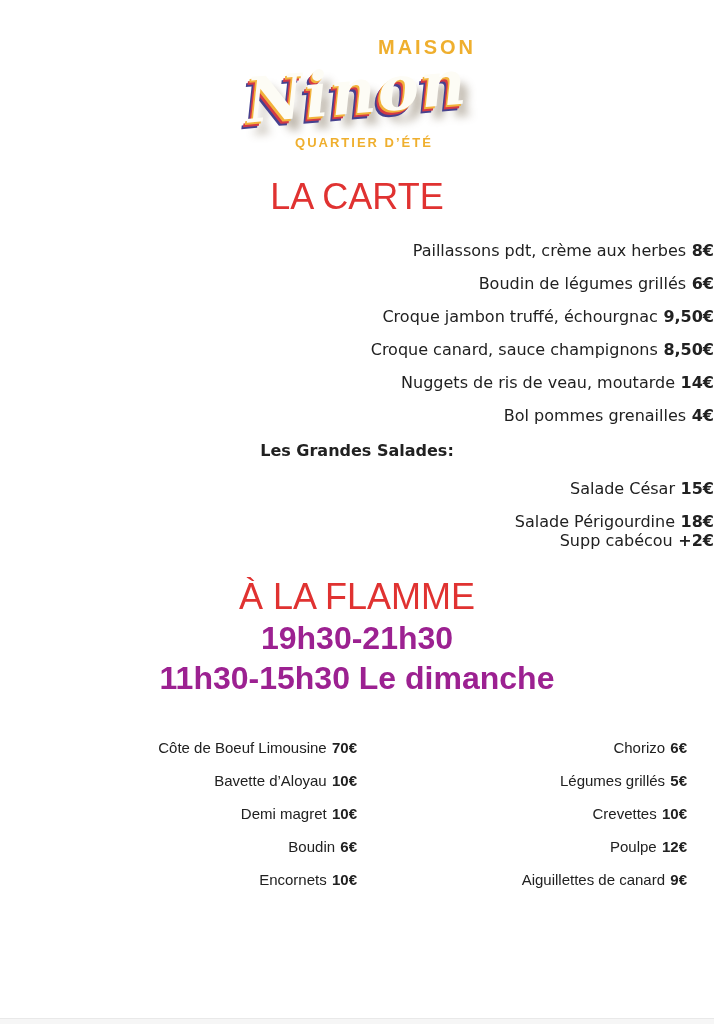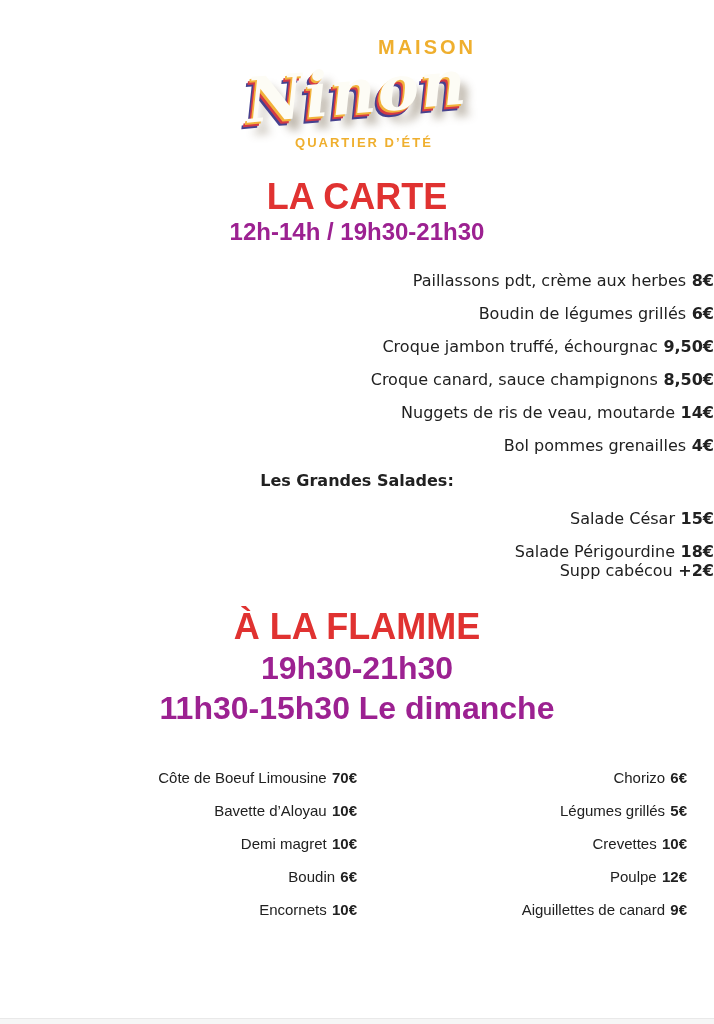--- a/index.html
+++ b/index.html
@@ -38,21 +38,21 @@
   .logo-sub{
     font-family:"Liberation Sans", sans-serif;
     font-weight:bold;font-size:13px;letter-spacing:2px;
     color:var(--gold,#EFAF2E);
     margin-top:12px;padding-left:14px;
   }
 
   
   .red-title{
     font-family:"Liberation Sans", sans-serif;
-    font-weight:bold;font-size:36px;line-height:1.15;
+    font-weight:normal;font-size:36px;line-height:1.15;
     color:var(--red,#E03231);
     text-align:center;margin:0;
   }
   .hours{
     font-family:"Liberation Sans", sans-serif;
     font-weight:bold;font-size:24px;line-height:1.25;
     color:var(--purple,#9C2191);
     text-align:center;
   }
 
@@ -95,21 +95,20 @@
 <div class="page">
 
   <header class="logo">
     <div class="logo-maison">MAISON</div>
     <div class="logo-script">Ninon</div>
     <div class="logo-sub">QUARTIER D’ÉTÉ</div>
   </header>
 
   <section class="carte">
     <h1 class="red-title">LA CARTE</h1>
-    <div class="hours">12h-14h / 19h30-21h30</div>
     <div class="menu-list" id="carte-items">
         <div class="menu-item">
           <div class="line"><span class="nm">Paillassons pdt, crème aux herbes</span><span class="pr">8€</span></div>
         </div>
         <div class="menu-item">
           <div class="line"><span class="nm">Boudin de légumes grillés</span><span class="pr">6€</span></div>
         </div>
         <div class="menu-item">
           <div class="line"><span class="nm">Croque jambon truffé, échourgnac</span><span class="pr">9,50€</span></div>
         </div>

